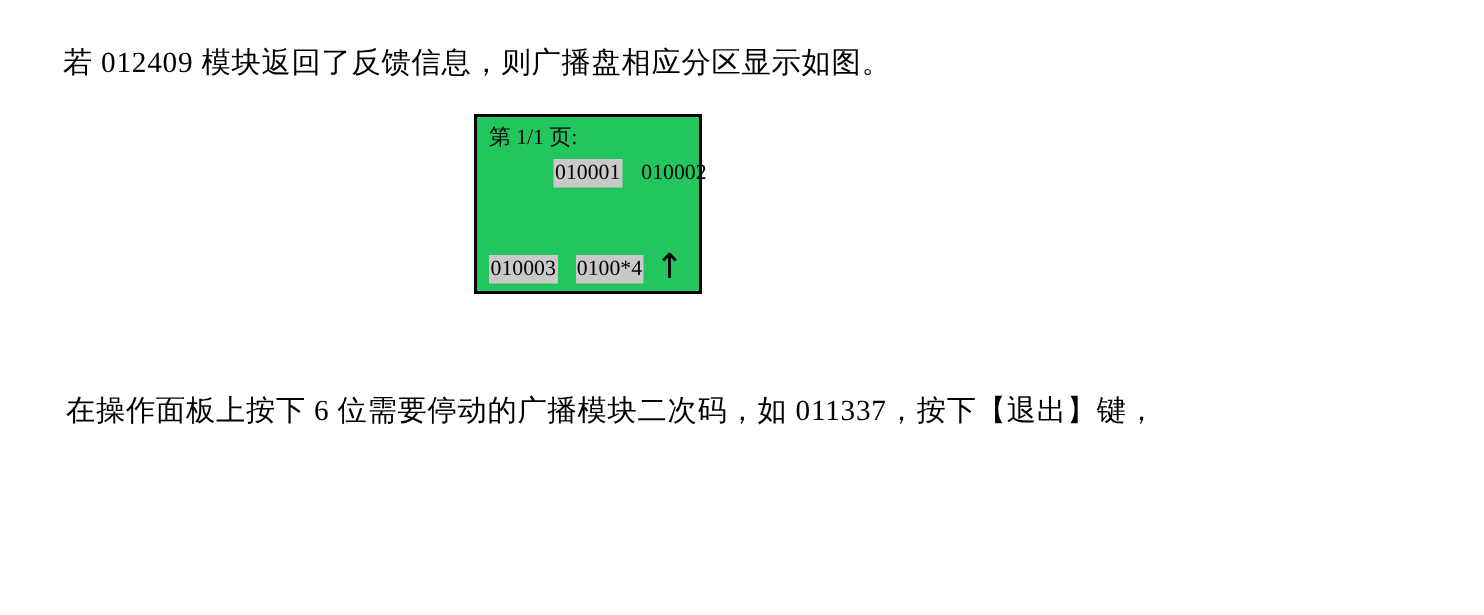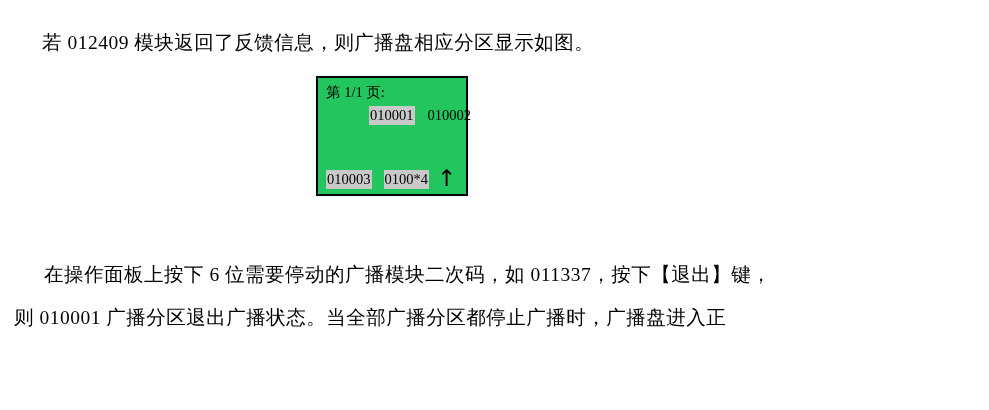--- a/index.html
+++ b/index.html
@@ -152,16 +152,15 @@
     <div class="panel-row" id="panel-row-2">
       <span class="code hl">010003</span><span class="code hl gap">0100*4</span>
     </div>
 
     <div class="panel-arrow">↑</div>
   </div>
 
 
   <div class="para" id="para-bottom">
     <span class="line first">在操作面板上按下 6 位需要停动的广播模块二次码，如 011337，按下【退出】键，</span>
-    <span class="line">则 010001 广播分区退出广播状态。当全部广播分区都停止广播时，广播盘进入正</span>
   </div>
 
 </div>
 
 </body></html>

